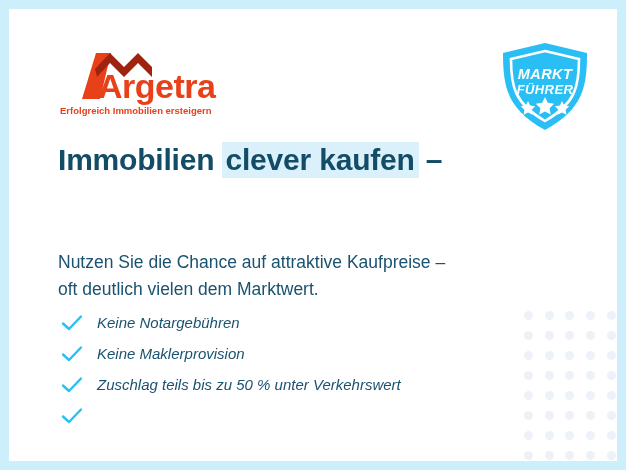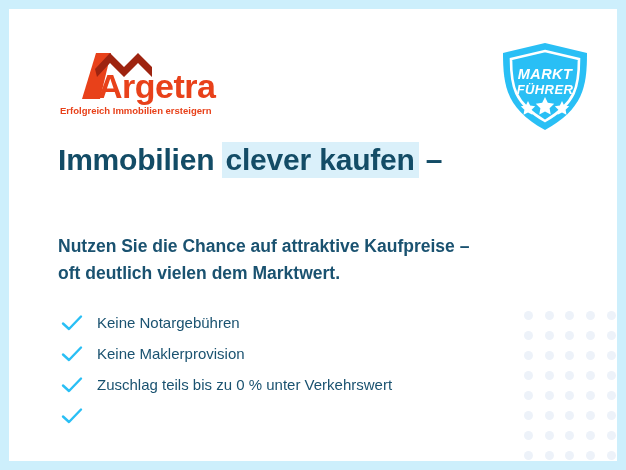--- a/index.html
+++ b/index.html
@@ -92,25 +92,25 @@
   .hl-mark {
     background: #daf0fa;
     padding: 1px 4px 2px 4px;
     margin: 0 -1px;
   }
 
   
   .subhead {
     position: absolute;
     left: 49px;
-    top: 224px;
+    top: 240px;
     width: 520px;
     color: #1a5270;
     font-size: 17.5px;
-    font-weight: bold;
+    font-weight: normal;
     line-height: 1.52;
   }
   .sub-line { display: block; white-space: nowrap; }
 
   
   .bullets {
     position: absolute;
     left: 52px;
     top: 298px;
     width: 460px;
@@ -126,20 +126,21 @@
     width: 22px;
     height: 18px;
     margin-right: 14px;
     display: block;
   }
   .bullet-label {
     color: #1a5270;
     font-size: 15px;
     line-height: 1;
     white-space: nowrap;
+    font-style: italic;
   }
 </style>
 </head>
 <body>
 
 <div class="banner">
   <div class="card">
 
     <div class="dot-grid">
       <span class="dot"></span>
@@ -230,21 +231,21 @@
       <li class="bullet">
         <svg class="check-icon" viewBox="0 0 22 18">
           <path d="M2 9.5 L8 15 L20 2.5" fill="none" stroke="#29bff5" stroke-width="2.4" stroke-linecap="round" stroke-linejoin="round"></path>
         </svg>
         <span class="bullet-label">Keine Maklerprovision</span>
       </li>
       <li class="bullet">
         <svg class="check-icon" viewBox="0 0 22 18">
           <path d="M2 9.5 L8 15 L20 2.5" fill="none" stroke="#29bff5" stroke-width="2.4" stroke-linecap="round" stroke-linejoin="round"></path>
         </svg>
-        <span class="bullet-label">Zuschlag teils bis zu 0 % unter Verkehrswert</span>
+        <span class="bullet-label">Zuschlag teils bis zu 50 % unter Verkehrswert</span>
       </li>
       <li class="bullet">
         <svg class="check-icon" viewBox="0 0 22 18">
           <path d="M2 9.5 L8 15 L20 2.5" fill="none" stroke="#29bff5" stroke-width="2.4" stroke-linecap="round" stroke-linejoin="round"></path>
         </svg>
       </li>
     </ul>
 
   </div>
 </div>

